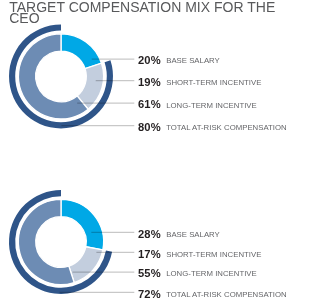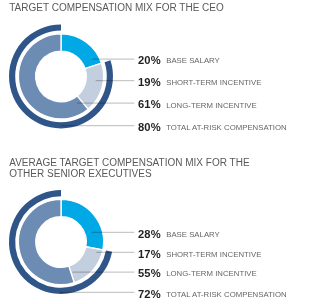--- a/index.html
+++ b/index.html
@@ -1,29 +1,27 @@
 <!DOCTYPE html>
 <html><head>
 <meta charset="utf-8">
 <style>
   html,body{margin:0;padding:0;}
   body{width:290px;height:304px;background:#ffffff;font-family:"Liberation Sans",sans-serif;overflow:hidden;}
   .page{position:relative;width:290px;height:304px;}
-  .chart-title{position:absolute;color:#58595B;font-size:10px;letter-spacing:0.01px;line-height:11.5px;white-space:pre-line;}
+  .chart-title{position:absolute;color:#58595B;font-size:14px;letter-spacing:0.01px;line-height:11.5px;white-space:pre-line;}
   svg{position:absolute;left:0;top:0;overflow:visible;}
   .pct{font-family:"Liberation Sans",sans-serif;font-weight:bold;font-size:11.2px;letter-spacing:0.1px;fill:#231F20;}
   .lbl{font-family:"Liberation Sans",sans-serif;font-size:7.78px;fill:#646568;letter-spacing:0.02px;}
 </style>
 </head>
 <body>
 
 <div class="page">
   <div class="chart-title" style="left:9.2px;top:1.9px;">TARGET COMPENSATION MIX FOR THE CEO</div>
-  <div class="chart-title" style="left:9.2px;top:156.9px;">AVERAGE TARGET COMPENSATION MIX FOR THE
-OTHER SENIOR EXECUTIVES</div>
   <svg id="svg" width="290" height="304" viewBox="0 0 290 304">
       <path d="M 61 24.400000000000006 A 52 52 0 1 0 110.45493884734799 60.331116292502756 L 104.55838844631803 62.24702165762743 A 45.8 45.8 0 1 1 61 30.60000000000001 Z" fill="#2F5589"></path>
       <path d="M 61 33.800000000000004 A 42.6 42.6 0 0 1 101.51500759417354 63.23587603962724 L 85.06172986226738 68.58187004231384 A 25.3 25.3 0 0 0 61 51.10000000000001 Z" fill="#00A8E6" stroke="#FFFFFF" stroke-width="1.3"></path>
       <path d="M 101.51500759417354 63.23587603962724 A 42.6 42.6 0 0 1 88.15426196329418 109.22386414224863 L 77.12682694064185 95.89398504222747 A 25.3 25.3 0 0 0 85.06172986226738 68.58187004231384 Z" fill="#C3CEDE" stroke="#FFFFFF" stroke-width="1.3"></path>
       <path d="M 88.15426196329418 109.22386414224863 A 42.6 42.6 0 1 1 60.99999999999999 33.800000000000004 L 60.99999999999999 51.10000000000001 A 25.3 25.3 0 1 0 77.12682694064185 95.89398504222747 Z" fill="#6D8CB4" stroke="#FFFFFF" stroke-width="1.3"></path>
       <line x1="91.7" y1="59" x2="134.3" y2="59" stroke="#000000" stroke-opacity="0.215" stroke-width="1.25"></line>
       <line x1="95.7" y1="80.5" x2="134.3" y2="80.5" stroke="#000000" stroke-opacity="0.215" stroke-width="1.25"></line>
       <line x1="77.2" y1="103.2" x2="134.3" y2="103.2" stroke="#000000" stroke-opacity="0.215" stroke-width="1.25"></line>
       <line x1="61.4" y1="125.5" x2="134.3" y2="125.5" stroke="#000000" stroke-opacity="0.215" stroke-width="1.25"></line>
       <text x="138" y="64.1" class="pct">20%</text>

